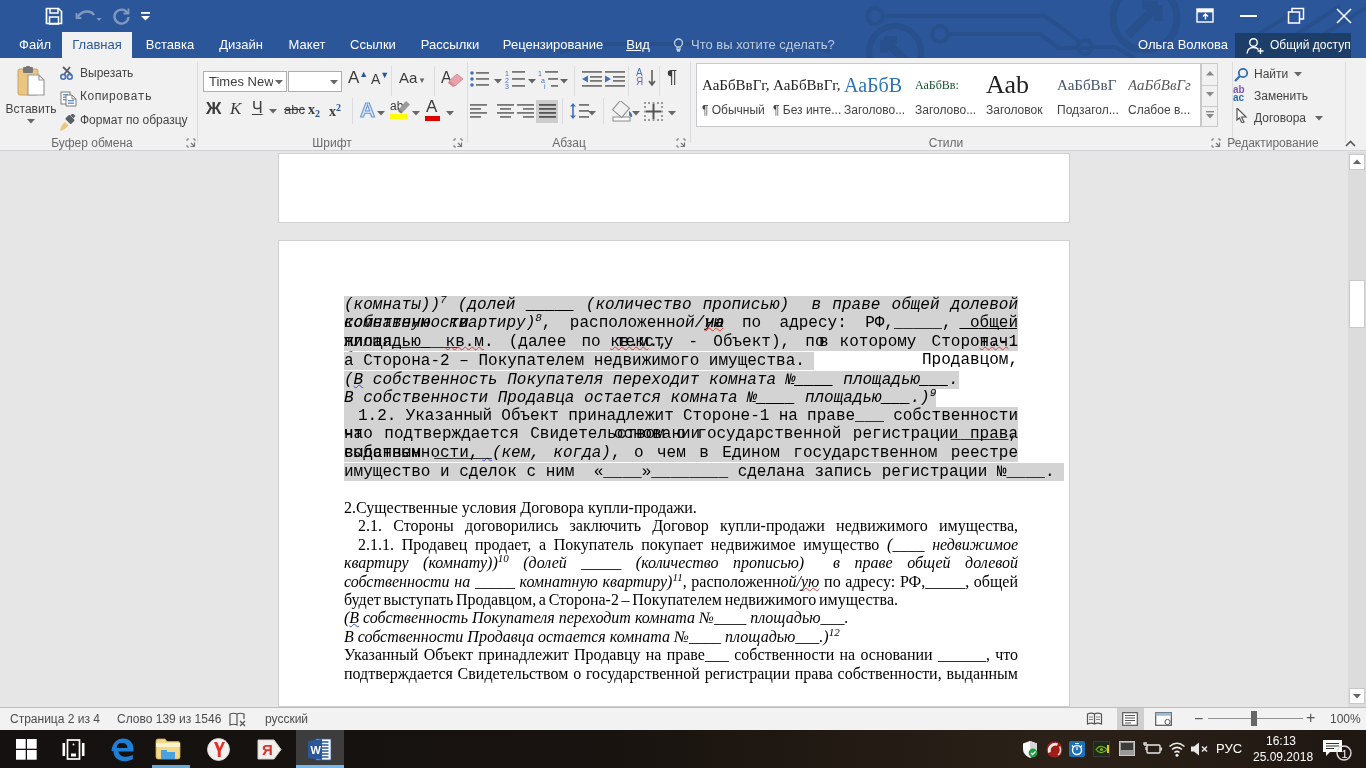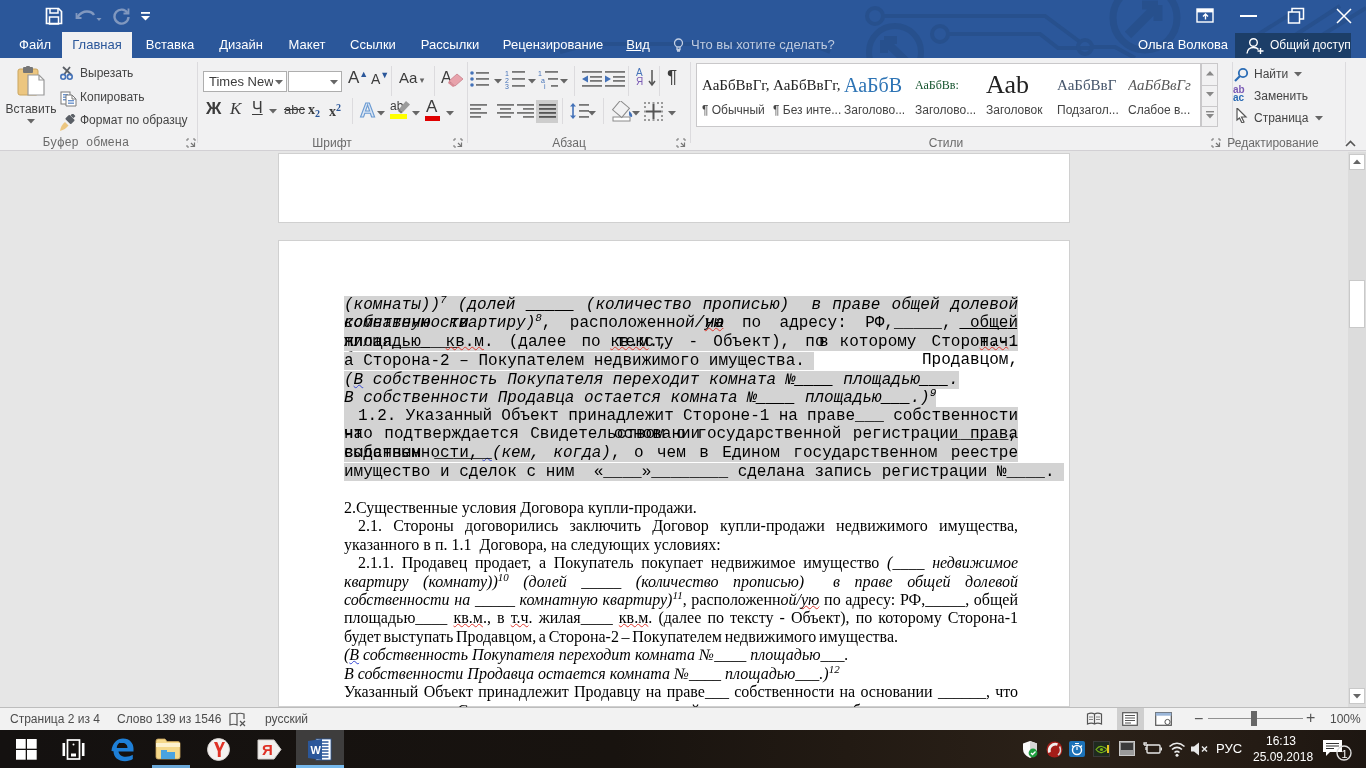--- a/index.html
+++ b/index.html
@@ -155,28 +155,28 @@
     <svg class="abs" style="left:60px;top:33px;" width="17" height="16" viewBox="0 0 17 16">
       <rect x="1" y="1" width="9" height="12" fill="#fff" stroke="#7a7a7a"></rect>
       <rect x="3" y="3" width="5" height="1.4" fill="#6b93cc"></rect>
         <rect x="3" y="5.5" width="5" height="1.4" fill="#6b93cc"></rect>
         <rect x="3" y="8" width="5" height="1.4" fill="#6b93cc"></rect>
       <path d="M6 15 V4 h6 l4 4 v7 z" fill="#fff" stroke="#7a7a7a"></path>
       <path d="M12 4 v4 h4" fill="none" stroke="#7a7a7a"></path>
       <rect x="8" y="9" width="6" height="1.4" fill="#6b93cc"></rect>
         <rect x="8" y="11.5" width="6" height="1.4" fill="#6b93cc"></rect>
     </svg>
-    <div class="abs rbtn-label" style="left:80px;top:32px;">Копировать</div>
+    <div class="abs rbtn-label" style="left:80px;top:32px;font-family:Liberation Mono, monospace;">Копировать</div>
     <svg class="abs" style="left:60px;top:56px;" width="18" height="17" viewBox="0 0 18 17">
       <path d="M0 17 q1 -6 5 -9 l3.5 3.5 q-3 4 -8.5 5.5 z" fill="#ecc680"></path>
       <rect x="6" y="2.5" width="8" height="6" rx="1" transform="rotate(45 10 5.5)" fill="#5a5f66"></rect>
       <rect x="11" y="0.2" width="4" height="3" rx="0.5" transform="rotate(45 13 1.7)" fill="#5a5f66"></rect>
     </svg>
     <div class="abs rbtn-label" style="left:80px;top:55px;">Формат по образцу</div>
-    <div class="glabel" style="left:18px;width:136px;font-family:Liberation Mono, monospace;">Буфер обмена</div>
+    <div class="glabel" style="left:24px;width:136px;">Буфер обмена</div>
     <svg class="abs launcher" style="left:186px;" width="10" height="10" viewBox="0 0 10 10" stroke="#777" fill="none">
       <path d="M1 3 V1 H3 M7 1 H9 V3 M1 7 V9 H3"></path>
         <path d="M5 5 L8.5 8.5 M8.5 4.5 V8.5 H4.5" stroke-width="1.2"></path>
     </svg>
 
     <div class="abs" style="left:203px;top:13px;width:84px;height:21px;background:#fff;border:1px solid #aeaeae;">
       <div style="position:absolute;left:5px;top:0;width:64px;height:19px;font-size:13px;color:#3c3c3c;line-height:19px;overflow:hidden;white-space:nowrap;">Times New Ro</div>
       <svg class="abs" style="right:3px;top:8px;" width="8" height="5" viewBox="0 0 8 5">
           <path d="M0 0 L4 4.5 8 0 z" fill="#666"></path>
         </svg>
@@ -420,21 +420,21 @@
     </svg>
     <div class="abs rbtn-label" style="left:1254px;top:9px;">Найти</div>
     <svg class="abs" style="left:1294px;top:14px;" width="8" height="5" viewBox="0 0 8 5">
         <path d="M0 0 L4 4.5 8 0 z" fill="#666"></path>
       </svg>
     <div class="abs" style="left:1233px;top:28px;font-size:10px;line-height:8px;font-weight:bold;"><span style="color:#7b5bb5;">ab</span><br><span style="color:#2b6cb5;">ac</span></div>
     <div class="abs rbtn-label" style="left:1254px;top:31px;">Заменить</div>
     <svg class="abs" style="left:1236px;top:50px;" width="12" height="15" viewBox="0 0 12 15">
       <path d="M1 0 L10 9 H5.5 L8 14 L6 15 L3.5 10 L1 12 z" fill="#fff" stroke="#555" stroke-width="1.2"></path>
     </svg>
-    <div class="abs rbtn-label" style="left:1254px;top:53px;">Страница</div>
+    <div class="abs rbtn-label" style="left:1254px;top:53px;">Договора</div>
     <svg class="abs" style="left:1315px;top:58px;" width="8" height="5" viewBox="0 0 8 5">
         <path d="M0 0 L4 4.5 8 0 z" fill="#666"></path>
       </svg>
     <div class="glabel" style="left:1223px;width:100px;">Редактирование</div>
     <svg class="abs" style="left:1345px;top:82px;" width="11" height="7" viewBox="0 0 11 7">
         <path d="M1 6 L5.5 1.5 L10 6" stroke="#555" stroke-width="1.6" fill="none"></path>
       </svg>
   </div>
   <div id="docarea">
     <div class="page" style="top:1px; height:70px;"></div>
@@ -446,25 +446,23 @@
       <div class="ln"><span class="hl">а Сторона-2 – Покупателем недвижимого имущества.&nbsp;</span></div>
       <div class="ln"><span class="hl"><i>(<span class="sqb">В</span> собственность Покупателя переходит комната №____ площадью___.</i></span></div>
       <div class="ln"><span class="hl"><i>В собственности Продавца остается комната №____ площадью___.)<sup>9</sup></i></span></div>
       <div class="ln j hl" style="word-spacing:-0.9px;"><span style="display:inline-block;width:14px;"></span>1.2. Указанный Объект принадлежит Стороне-1 на праве___ собственности на основании ______,</div>
       <div class="ln j hl">что подтверждается Свидетельством о государственной регистрации права собственности,</div>
       <div class="ln j hl">выданным _____<span class="sqb">_</span><i>(кем, когда)</i>, о чем в Едином государственном реестре прав на недвижимое</div>
       <div class="ln"><span class="hl">имущество и сделок с ним&nbsp; «____»________ сделана запись регистрации №____.&nbsp;</span></div>
       <div class="ln"></div>
       <div class="ln">2.Существенные условия Договора купли-продажи.</div>
       <div class="ln j"><span style="display:inline-block;width:14px;"></span>2.1. Стороны договорились заключить Договор купли-продажи недвижимого имущества,</div>
-      <div class="ln">указанного в п. 1.1&nbsp; Договора, на следующих условиях:</div>
       <div class="ln j"><span style="display:inline-block;width:14px;"></span>2.1.1. Продавец продает, а Покупатель покупает недвижимое имущество <i>(____ недвижимое</i></div>
       <div class="ln j"><i>квартиру (комнату))<sup>10</sup> (долей _____ (количество прописью)&nbsp; в праве общей долевой</i></div>
       <div class="ln j"><i>собственности на _____ комнатную квартиру)<sup>11</sup></i>, расположенн<i>ой/<span class="sqr">ую</span></i> по адресу: РФ,_____, общей</div>
-      <div class="ln j">площадью____ <span class="sqr">кв.м</span>., в <span class="sqr">т.ч</span>. жилая____ <span class="sqr">кв.м</span>. (далее по тексту - Объект), по которому Сторона-1</div>
       <div class="ln" style="word-spacing:-1.3px;">будет выступать Продавцом, а Сторона-2 – Покупателем недвижимого имущества.</div>
       <div class="ln"><i>(<span class="sqb">В</span> собственность Покупателя переходит комната №____ площадью___.</i></div>
       <div class="ln"><i>В собственности Продавца остается комната №____ площадью___.)<sup>12</sup></i></div>
       <div class="ln j">Указанный Объект принадлежит Продавцу на праве___ собственности на основании ______, что</div>
       <div class="ln j">подтверждается Свидетельством о государственной регистрации права собственности, выданным</div>
     </div>
     <div id="vscroll">
       <div class="sbtn" style="top:2px;height:16px;"><svg width="14" height="14" viewBox="0 0 14 14">
             <path d="M3 9 L7 4.5 11 9 z" fill="#666"></path>
           </svg></div>

